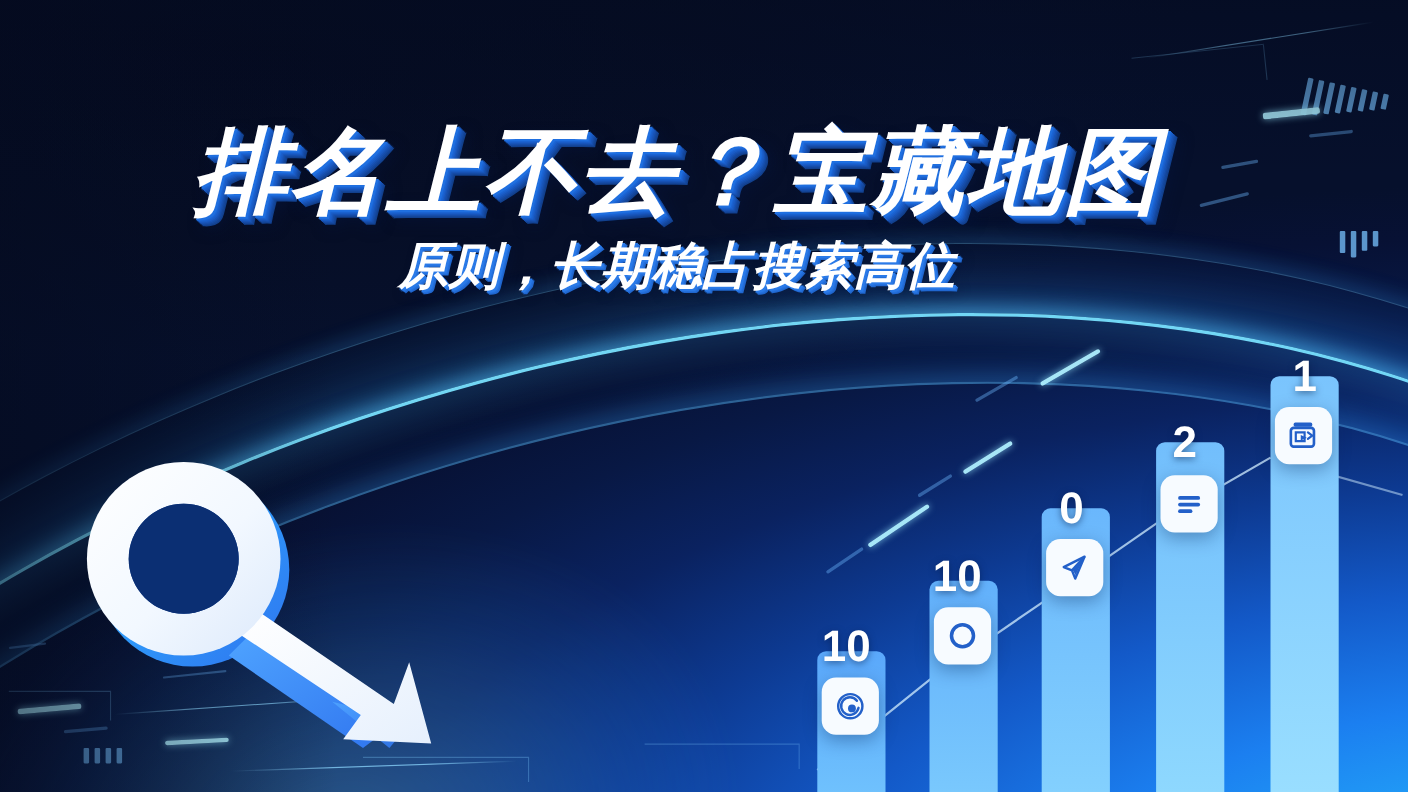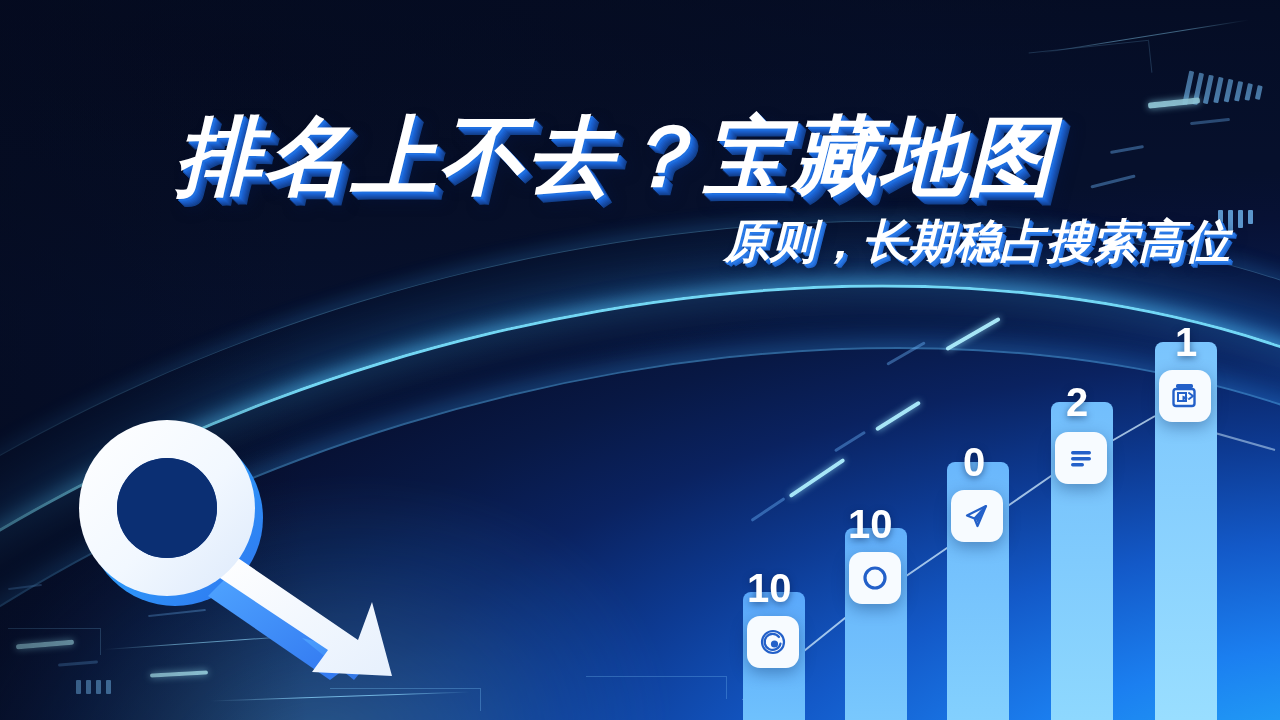--- a/index.html
+++ b/index.html
@@ -144,21 +144,21 @@
     white-space: nowrap;
     text-shadow:
       2px 2px 0 #1f6fe0, 3px 3px 0 #1b63d2, 4px 4px 0 #1a5cc6,
       5px 5px 0 #1854b8, 6px 6px 0 #164da9, 7px 7px 12px rgba(5,20,60,0.7);
   }
   .line3 {
     font-size: 46px;
     font-weight: 700;
     font-style: italic;
     color: #ffffff;
-    text-align: right;
+    text-align: center;
     line-height: 1.25;
     margin-top: 12px;
     white-space: nowrap;
     text-shadow:
       2px 2px 0 #2a7ae8, 3px 3px 0 #246fdb, 4px 4px 0 #2066cd,
       5px 5px 10px rgba(5,20,60,0.6);
   }
 
   
   .magnifier { position: absolute; left: 62px; top: 388px; width: 340px; height: 300px; }

